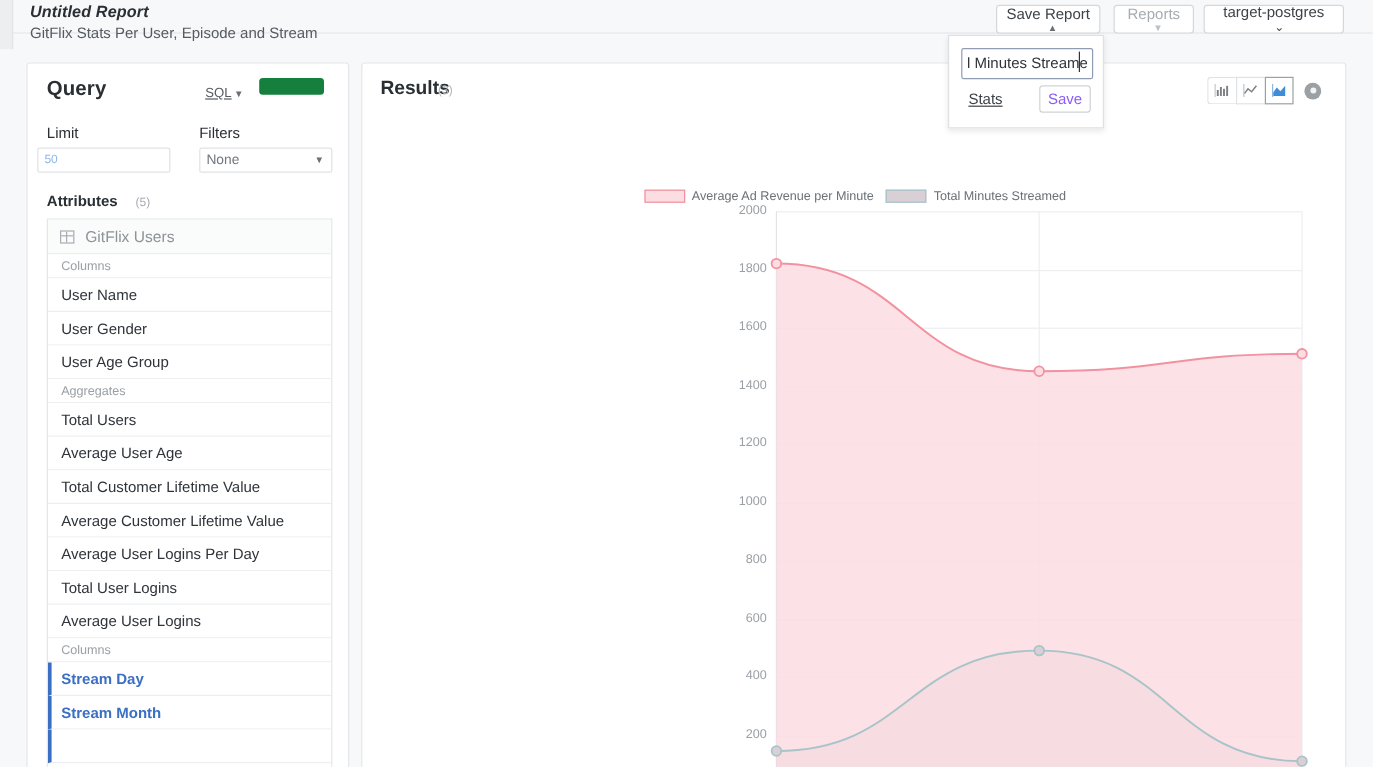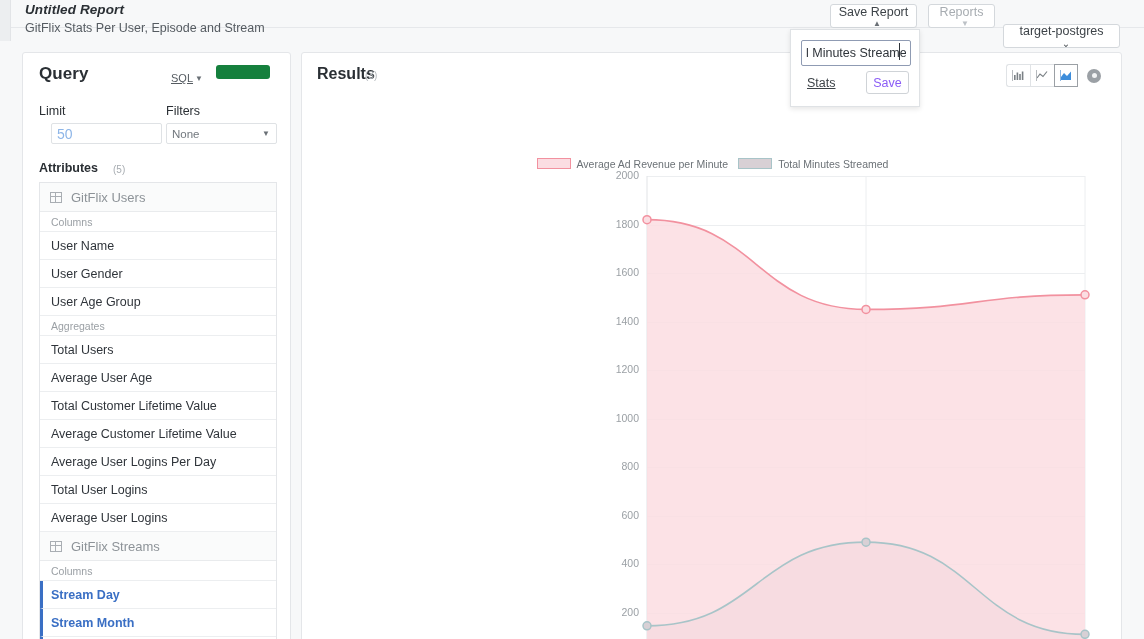--- a/index.html
+++ b/index.html
@@ -38,21 +38,21 @@
     background:#fff; border:1px solid #d4d8dc; border-radius:3px;
     font-size:12.5px; color:#3d4348;
     display:flex; align-items:center; justify-content:center;
     padding:0 10px; cursor:pointer; white-space:nowrap;flex-direction:column;
   }
   .topbtn .caret { margin-left:7px; font-size:8px; color:#6a7076; }
   .topbtn.disabled { color:#a7acb1; }
   .topbtn.disabled .caret { color:#bcc1c6; }
   #btn-save-report { left:830px; width:87px; }
   #btn-reports { left:928px; width:67px; }
-  #btn-db { left:1003px; width:117px;margin-top:20px; }
+  #btn-db { left:1003px; width:117px; }
   #btn-db .caret { font-size:10px; color:#4a5055; margin-left:9px; }
 
   
   #save-popup {
     position:absolute; left:790px; top:29px; width:130px; height:78px;
     background:#fff; border:1px solid #dfe2e5;
     box-shadow:0 2px 5px rgba(0,0,0,.10);
     z-index:40;
   }
   #save-input {
@@ -109,23 +109,23 @@
     font-size:11px; display:flex; align-items:center; justify-content:center;
     cursor:pointer; border-left:1px solid #cde6d5;
   }
 
   .field-label {
     position:absolute; font-size:12.5px; font-weight:normal; color:#2a2f34;
   }
   #lbl-limit { left:16px; top:51px; }
   #lbl-filters { left:143px; top:51px; }
   #limit-input {
-    position:absolute; left:28px; top:70px; width:111px; height:21px;
+    position:absolute; left:8px; top:70px; width:111px; height:21px;
     border:1px solid #dfe2e5; border-radius:2px; background:#fff;
-    font-family:"Liberation Sans", sans-serif; font-size:14px;
+    font-family:"Liberation Sans", sans-serif; font-size:10px;
     color:#8eb6e8; padding:2px 5px; outline:none;
   }
   #filters-select {
     position:absolute; left:143px; top:70px; width:111px; height:21px;
     border:1px solid #dfe2e5; border-radius:2px; background:#fff;
     font-size:11.5px; color:#72787e; display:flex; align-items:center;
     padding:0 5px; cursor:pointer;
   }
   #filters-select .caret {
     position:absolute; right:6px; font-size:8px; color:#6a7076;
@@ -312,24 +312,20 @@
         <span>Average Customer Lifetime Value</span>
       </div>
       <div class="attr-row">
         <span>Average User Logins Per Day</span>
       </div>
       <div class="attr-row">
         <span>Total User Logins</span>
       </div>
       <div class="attr-row">
         <span>Average User Logins</span>
-      </div>
-      <div class="group-row">
-        <span class="tbl-icon"></span>
-        <span>GitFlix Streams</span>
       </div>
       <div class="sub-row">Columns</div>
       <div class="attr-row selected">
         <span>Stream Day</span>
       </div>
       <div class="attr-row selected">
         <span>Stream Month</span>
       </div>
       <div class="attr-row selected">
         <span></span>

